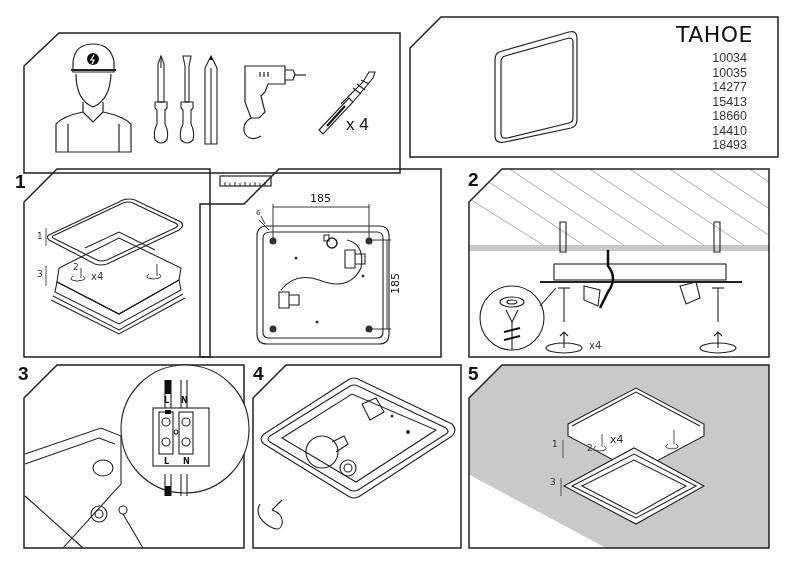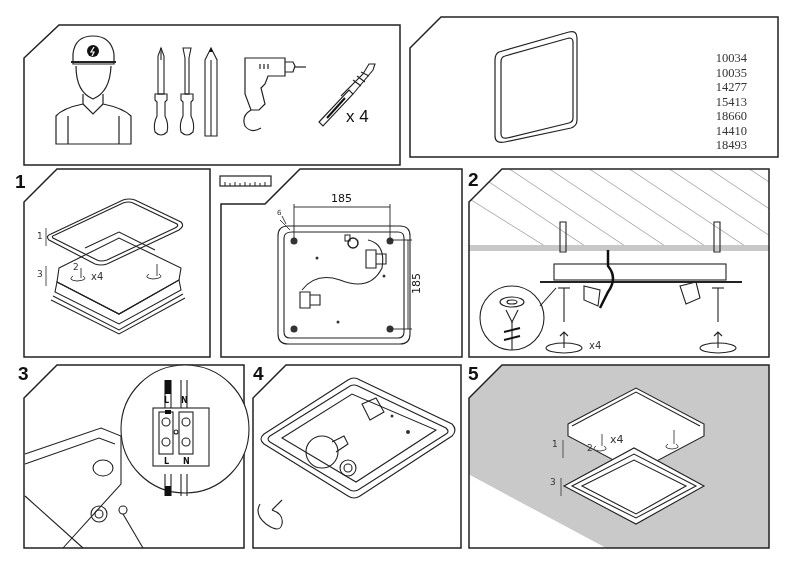--- a/index.html
+++ b/index.html
@@ -4,29 +4,29 @@
 <style>
   html, body { margin: 0; padding: 0; background: #ffffff; }
   body { width: 793px; height: 561px; position: relative; overflow: hidden;
          font-family: "DejaVu Sans", sans-serif; color: #1a1a1a; }
   .panel { position: absolute; }
   .panel svg { position: absolute; left: 0; top: 0; overflow: visible; }
   .step-num { position: absolute; font-family: "Liberation Sans", sans-serif; font-weight: bold;
               font-size: 19px; color: #111; line-height: 1; }
   .title { position: absolute; font-family: "DejaVu Sans", sans-serif; font-size: 22px;
            color: #111; letter-spacing: 0.5px; }
-  .codes { position: absolute; font-family: Liberation Serif, serif; font-size: 12.5px;
+  .codes { position: absolute; font-family: Liberation Sans, sans-serif; font-size: 12.5px;
            color: #333; text-align: right; line-height: 14.5px; margin-left: 19px; }
   .lbl { position: absolute; font-family: "DejaVu Sans", sans-serif; color: #333; font-size: 10px; line-height: 1; }
   .lbl-dark { color: #111; }
 </style>
 </head>
 <body>
 
-<div class="panel" style="left:23px;top:24px;width:378px;height:142px;">
+<div class="panel" style="left:23px;top:32px;width:378px;height:142px;">
   <svg width="378" height="142">
     <path d="M36,1 L377,1 L377,141 L1,141 L1,34 Z" fill="none" stroke="#222" stroke-width="1.5"></path>
   </svg>
 
   <svg width="378" height="142">
     <g fill="none" stroke="#222" stroke-width="1.2">
       <path d="M50,30 Q52,12 70,12 Q88,12 91,30 L91,40 L50,40 Z"></path>
       <line x1="48" y1="38" x2="93" y2="38" stroke-width="2"></line>
       <path d="M53,42 Q53,68 70,75 Q87,68 88,42"></path>
       <path d="M60,70 L60,80 Q40,84 33,92 L33,120 L108,120 L108,92 Q100,84 80,80 L80,70"></path>
@@ -87,20 +87,21 @@
 <div class="panel" style="left:409px;top:16px;width:370px;height:142px;">
   <svg width="370" height="142">
     <path d="M32,1 L369,1 L369,141 L1,141 L1,32 Z" fill="none" stroke="#222" stroke-width="1.5"></path>
   </svg>
   <svg width="370" height="142">
     <g fill="none" stroke="#222" stroke-width="1.2">
       <path d="M90,36 L160,16 Q168,14 168,22 L168,104 Q168,110 162,112 L96,126 Q86,128 86,120 L86,44 Q86,38 90,36 Z"></path>
       <path d="M96,40 L160,22 Q164,22 164,26 L164,102 Q164,106 160,107 L98,122 Q92,123 92,118 L92,46 Q92,41 96,40 Z"></path>
     </g>
   </svg>
+  <div class="title" style="right:26px;top:6px;">TAHOE</div>
   <div class="codes" style="right:32px;top:35px;">
     <div>10034</div>
     <div>10035</div>
     <div>14277</div>
     <div>15413</div>
     <div>18660</div>
     <div>14410</div>
     <div>18493</div>
   </div>
 </div>
@@ -146,21 +147,21 @@
       <line x1="16" y1="11" x2="16" y2="7"></line>
     <line x1="21" y1="11" x2="21" y2="8"></line>
       <line x1="26" y1="11" x2="26" y2="7"></line>
       <line x1="31" y1="11" x2="31" y2="8"></line>
     <line x1="36" y1="11" x2="36" y2="7"></line>
       <line x1="41" y1="11" x2="41" y2="8"></line>
       <line x1="46" y1="11" x2="46" y2="7"></line>
   </g>
 </svg>
 
-<div class="panel" style="left:220px;top:168px;width:243px;height:190px;">
+<div class="panel" style="left:199px;top:168px;width:243px;height:190px;">
   <svg width="243" height="190">
     <path d="M80,1 L242,1 L242,189 L1,189 L1,36 L45,36 Z" fill="none" stroke="#222" stroke-width="1.5"></path>
   </svg>
   <svg width="243" height="190">
     <g fill="none" stroke="#222" stroke-width="1.1">
       <path d="M68,58 Q58,58 58,68 L58,166 Q58,176 68,176 L180,176 Q190,176 190,166 L190,68 Q190,58 180,58 Z"></path>
       <path d="M72,64 L178,64 Q184,64 184,70 L184,164 Q184,170 178,170 L70,170 Q64,170 64,164 L64,70 Q64,64 72,64 Z"></path>
     </g>
     <g fill="#333">
       <circle cx="74" cy="73" r="3.5"></circle>

